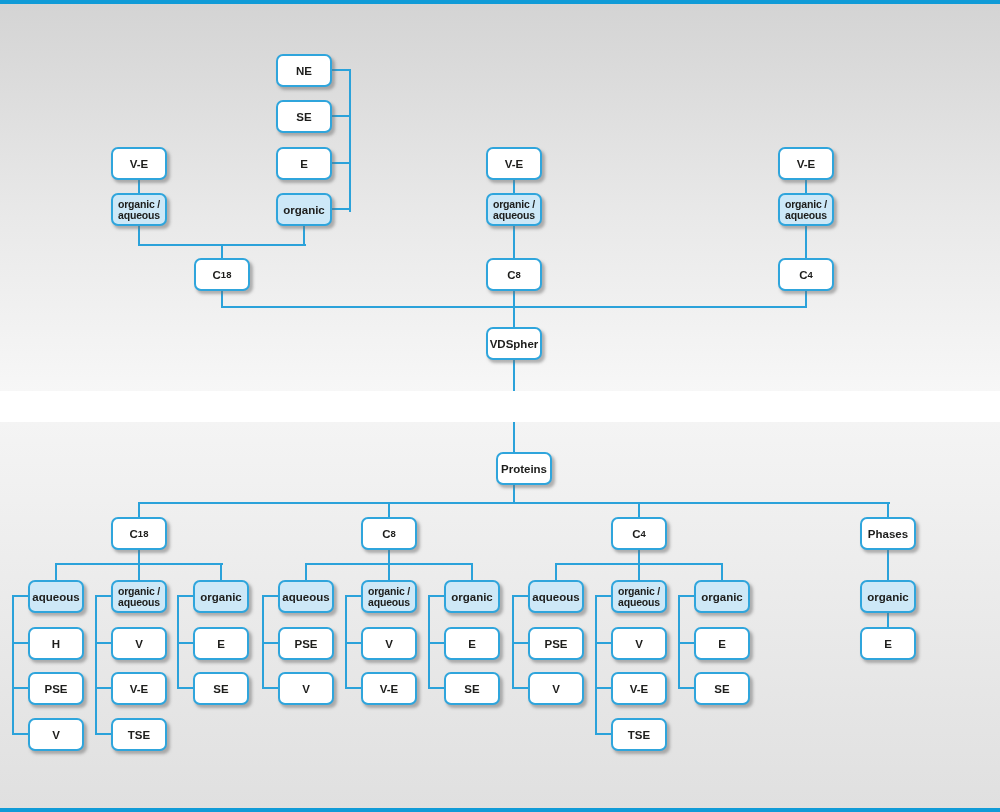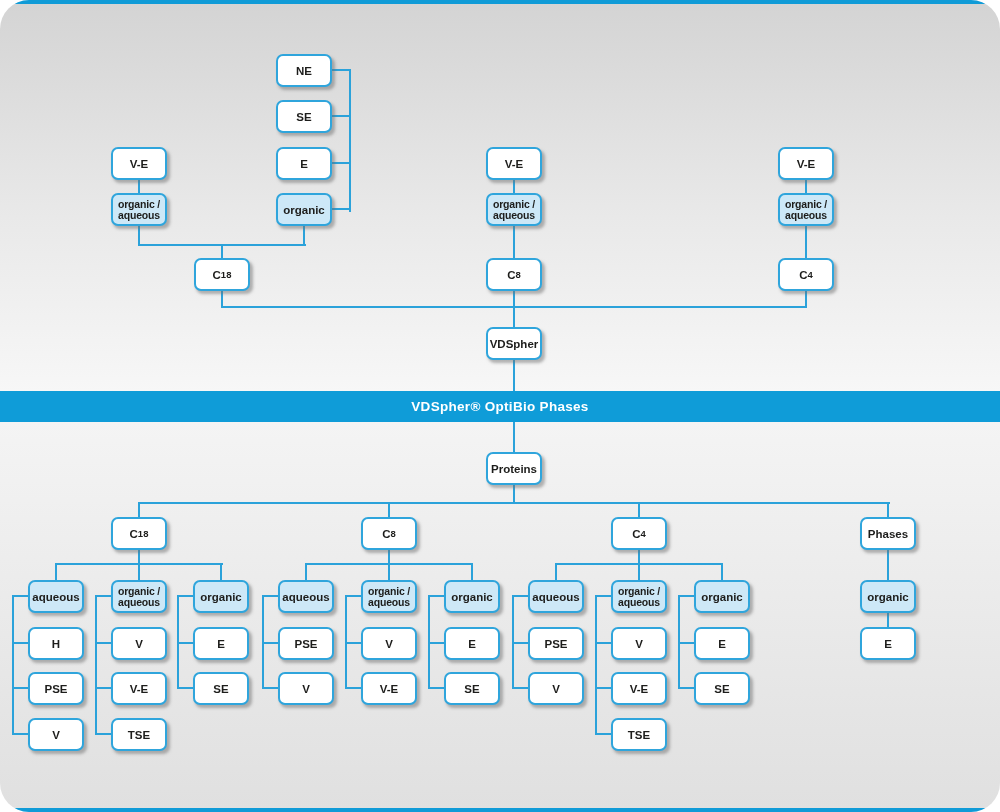--- a/index.html
+++ b/index.html
@@ -1,19 +1,18 @@
 <!DOCTYPE html>
 <html><head>
 <meta charset="utf-8">
 <style>
   html,body{margin:0;padding:0;background:#fff;}
   .canvas{
     position:relative;width:1000px;height:812px;overflow:hidden;
     font-family:"Liberation Sans",sans-serif;
-    border-radius:29px;
   }
   .bg-top{position:absolute;left:0;top:4px;width:1000px;height:387px;
     background:linear-gradient(180deg,#d4d4d4 0%,#e9e9e9 55%,#f7f7f7 100%);}
   .bg-bottom{position:absolute;left:0;top:422px;width:1000px;height:386px;
     background:linear-gradient(180deg,#f4f4f4 0%,#e9e9e9 55%,#e0e0e0 100%);}
   .bar{position:absolute;left:0;width:1000px;background:#109bd7;}
   .bar.top{top:0;height:4px;}
   .bar.bottom{top:808px;height:4px;}
   .banner{
     position:absolute;left:0;top:391px;width:1000px;height:31px;background:#0f9cd8;
@@ -160,21 +159,21 @@
       </div>
       <div class="node blue ml" style="left: 778px; top: 193px;"><span>organic /
 aqueous</span></div>
       <div class="node" style="left: 778px; top: 258px;">
         <span>C</span>
         <span class="dg">4</span>
       </div>
       <div class="node" style="left: 486px; top: 327px;">
         <span>VDSpher</span>
       </div>
-      <div class="node" style="left: 486px; top: 452px;">
+      <div class="node" style="left: 496px; top: 452px;">
         <span>Proteins</span>
       </div>
       <div class="node" style="left: 111px; top: 517px;">
         <span>C</span>
         <span class="dg">18</span>
       </div>
       <div class="node" style="left: 361px; top: 517px;">
         <span>C</span>
         <span class="dg">8</span>
       </div>
@@ -273,16 +272,13 @@
         <span>SE</span>
       </div>
       <div class="node blue" style="left: 860px; top: 580px;">
         <span>organic</span>
       </div>
       <div class="node" style="left: 860px; top: 627px;">
         <span>E</span>
       </div>
     </div>
 
-  <div class="banner">
-    <span>VDSpher® OptiBio Phases</span>
-  </div>
 </div>
 
 </body></html>

